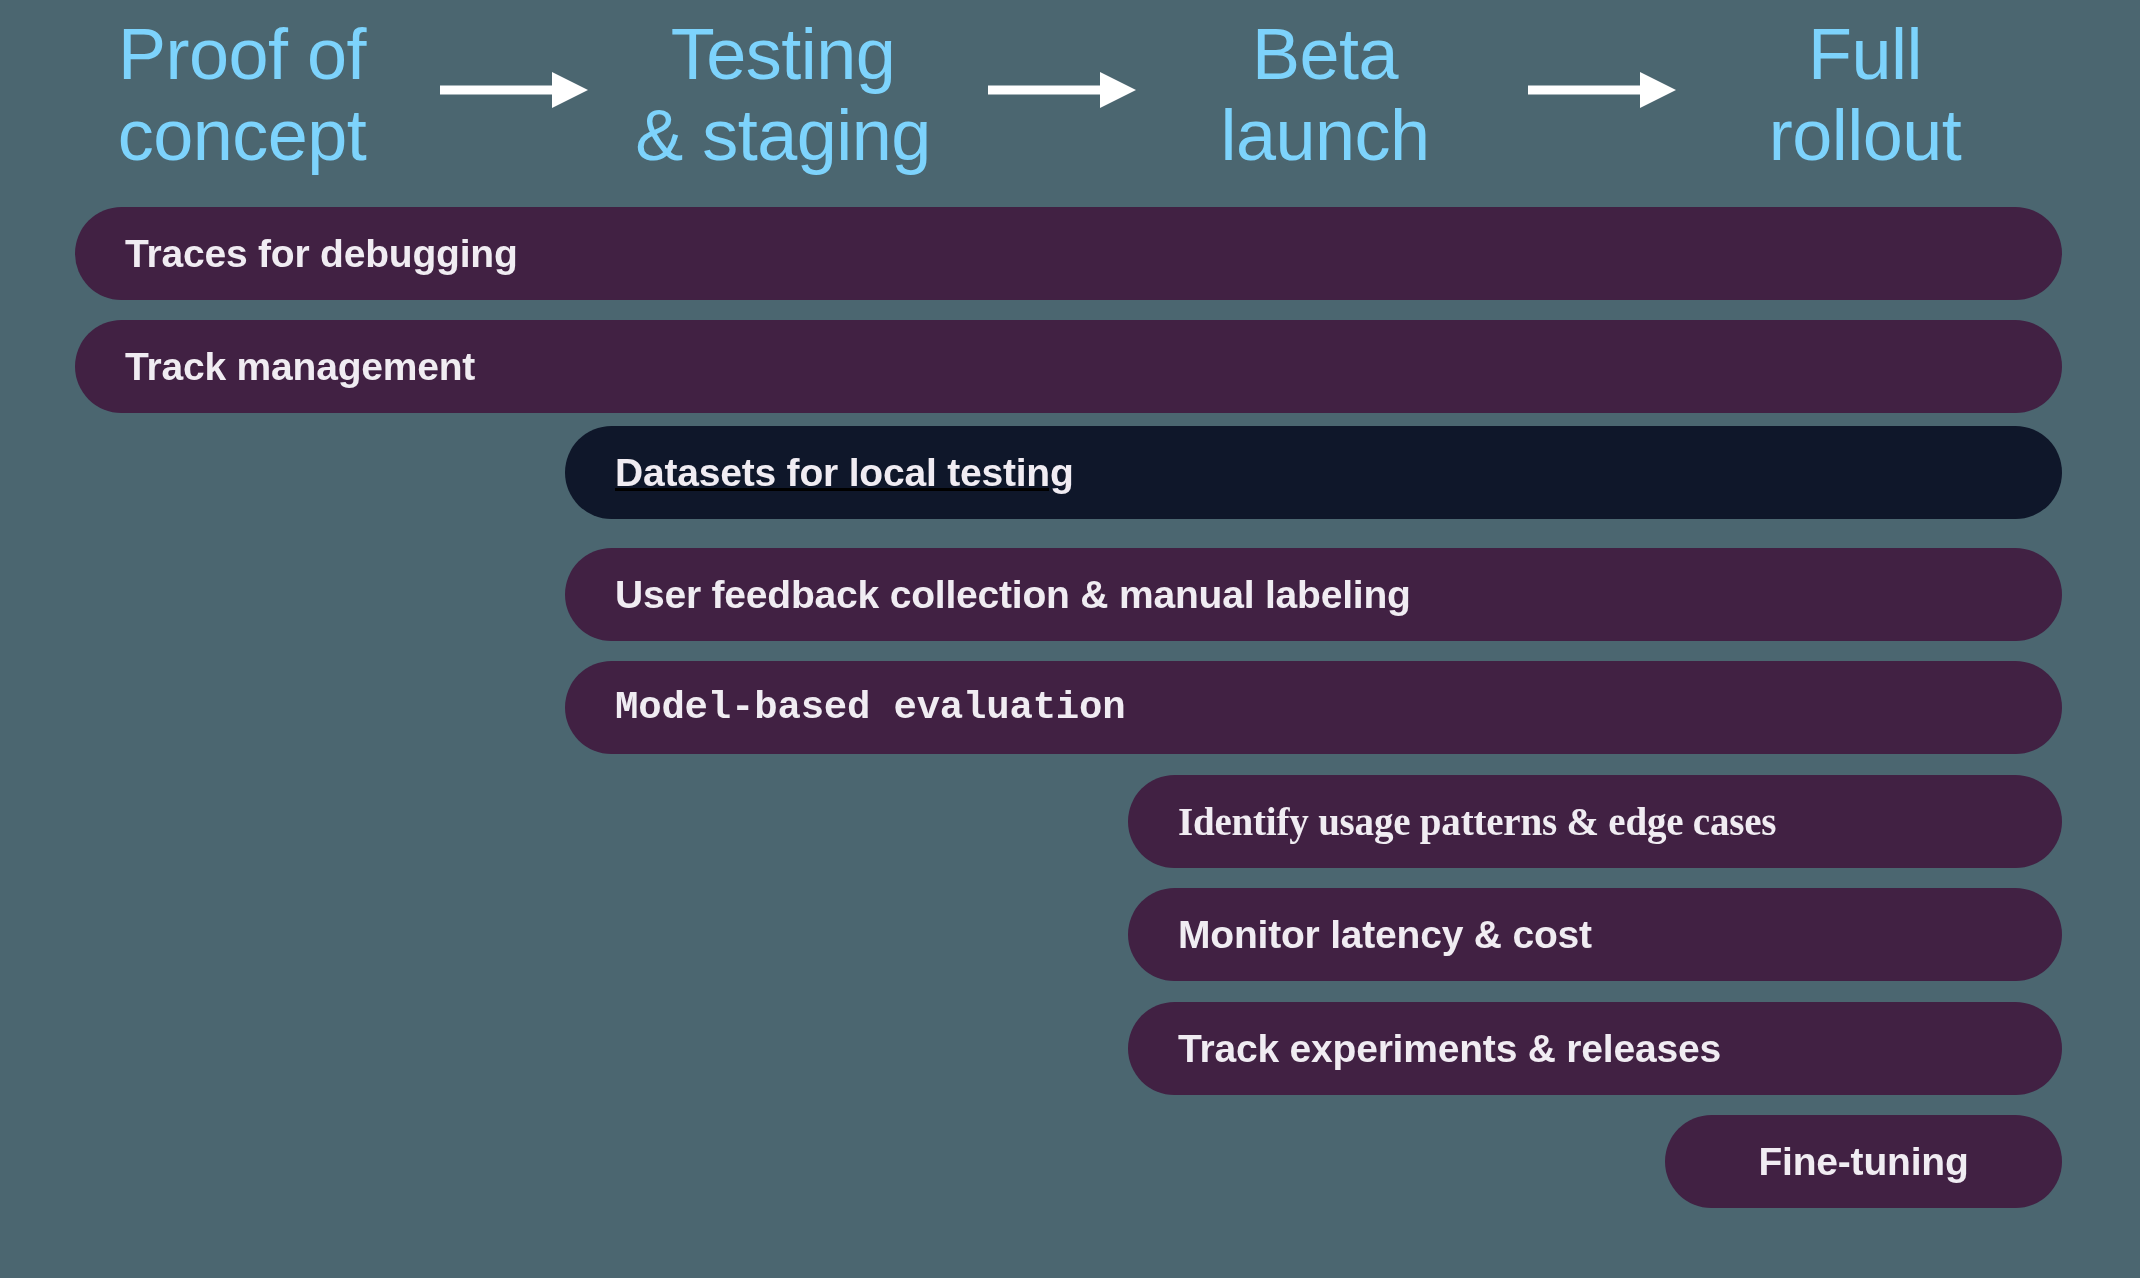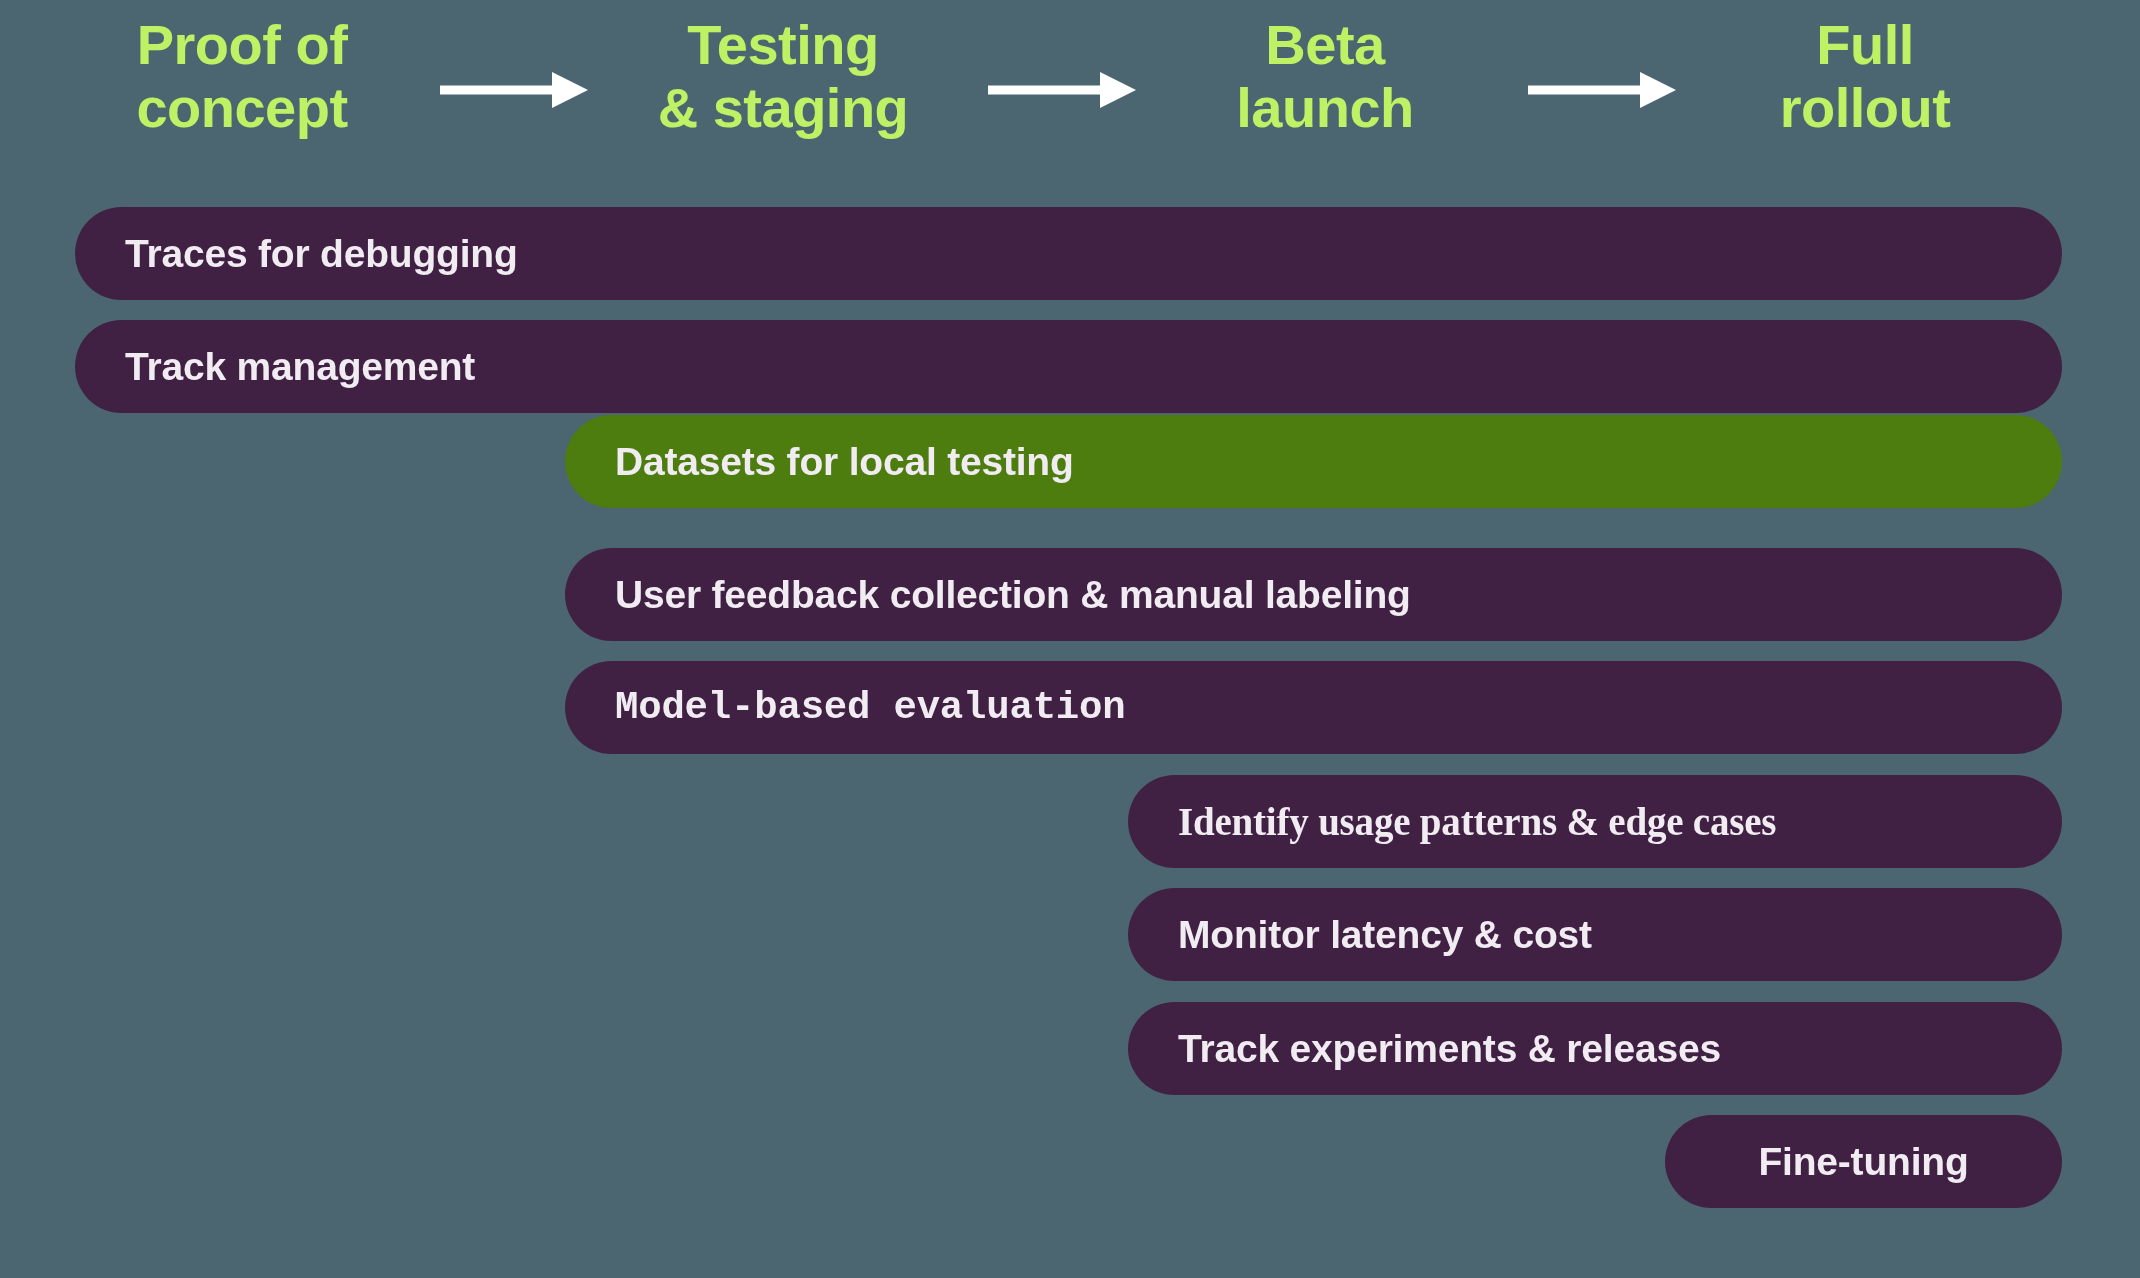--- a/index.html
+++ b/index.html
@@ -25,23 +25,23 @@
     left: 0;
     top: 0;
     width: 2140px;
     height: 180px;
   }
   .stage-label {
     position: absolute;
     top: 14px;
     width: 420px;
     text-align: center;
-    color: #bef264;
-    font-size: 56px;
-    font-weight: bold;
+    color: #7dd3fc;
+    font-size: 72px;
+    font-weight: normal;
     line-height: 1.12;
     letter-spacing: -0.5px;
     white-space: pre-line;
   }
   .stage-arrow {
     position: absolute;
     top: 70px;
     width: 148px;
     height: 40px;
   }
@@ -109,21 +109,21 @@
       </div>
     </div>
 
   <div id="bars">
       <div class="bar" style="left: 75px; top: 207px; width: 1987px; background: rgb(65, 33, 67);">
         <span class="bar-label" style="color: rgb(240, 236, 242);">Traces for debugging</span>
       </div>
       <div class="bar" style="left: 75px; top: 320px; width: 1987px; background: rgb(65, 33, 67);">
         <span class="bar-label" style="color: rgb(240, 236, 242);">Track management</span>
       </div>
-      <div class="bar" style="left: 565px; top: 415px; width: 1497px; background: #4d7c0f;">
+      <div class="bar" style="left: 565px; top: 426px; width: 1497px; background: #0f172a; text-decoration: underline;">
         <span class="bar-label" style="color: rgb(240, 236, 242);">Datasets for local testing</span>
       </div>
       <div class="bar" style="left: 565px; top: 548px; width: 1497px; background: rgb(65, 33, 67);">
         <span class="bar-label" style="color: rgb(240, 236, 242);">User feedback collection &amp; manual labeling</span>
       </div>
       <div class="bar" style="left: 565px; top: 661px; width: 1497px; background: rgb(65, 33, 67); font-family: Liberation Mono, monospace;">
         <span class="bar-label" style="color: rgb(240, 236, 242);">Model-based evaluation</span>
       </div>
       <div class="bar" style="left: 1128px; top: 775px; width: 934px; background: rgb(65, 33, 67);">
         <span class="bar-label" style="color: rgb(240, 236, 242); font-family: Liberation Serif, serif;">Identify usage patterns &amp; edge cases</span>

